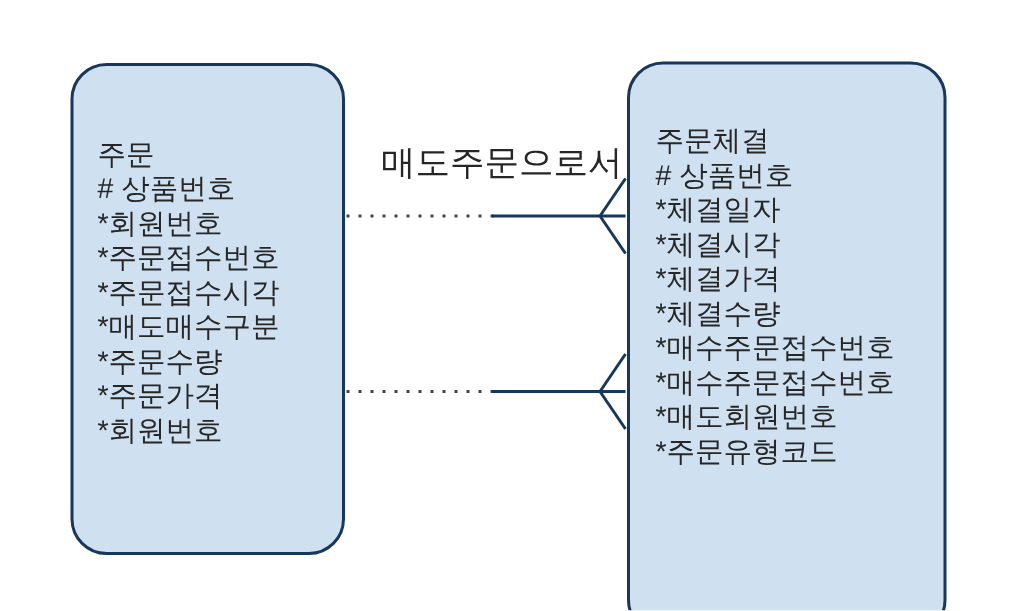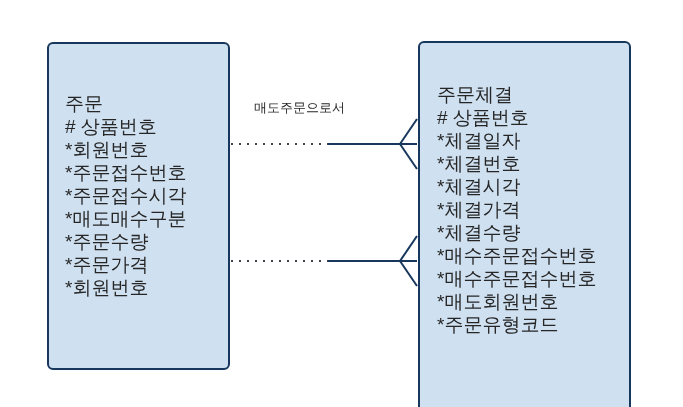--- a/index.html
+++ b/index.html
@@ -3,27 +3,27 @@
 <meta charset="utf-8">
 <style>
   html,body{margin:0;padding:0;background:#ffffff;}
   .canvas{
     position:relative;width:683px;height:407px;background:#ffffff;
     font-family:"Liberation Sans",sans-serif;color:#262626;overflow:hidden;
   }
   svg.connectors{position:absolute;left:0;top:0;width:683px;height:407px;}
   .entity{
     position:absolute;background:#cfe0f0;border:2px solid #17375d;
-    border-radius:6px;box-sizing:border-box;
+    border-radius:24px;box-sizing:border-box;
   }
   .entity-order{left:47px;top:42px;width:183px;height:328px;padding:48px 0 0 16px;}
   .entity-execution{left:418px;top:41px;width:213px;height:383px;padding:40px 0 0 17px;}
   .entity-title{font-size:19px;line-height:23px;white-space:nowrap;}
   .attr{font-size:19px;line-height:23px;white-space:nowrap;}
-  .rel-label{position:absolute;font-size:13px;line-height:22px;white-space:nowrap;}
+  .rel-label{position:absolute;font-size:23px;line-height:22px;white-space:nowrap;}
   .rel-label-sell{left:254px;top:97px;}
   .rel-label-buy{left:254px;top:216px;}
 </style>
 </head>
 <body>
 
 <div class="canvas">
 
   <svg class="connectors" viewBox="0 0 683 407" xmlns="http://www.w3.org/2000/svg">
 
@@ -60,21 +60,20 @@
         <div class="attr">*주문가격</div>
         <div class="attr">*회원번호</div>
       </div>
   </div>
 
   <div class="entity entity-execution">
     <div class="entity-title">주문체결</div>
     <div class="attr-list">
         <div class="attr"># 상품번호</div>
         <div class="attr">*체결일자</div>
-        <div class="attr">*체결번호</div>
         <div class="attr">*체결시각</div>
         <div class="attr">*체결가격</div>
         <div class="attr">*체결수량</div>
         <div class="attr">*매수주문접수번호</div>
         <div class="attr">*매수주문접수번호</div>
         <div class="attr">*매도회원번호</div>
         <div class="attr">*주문유형코드</div>
       </div>
   </div>
 

